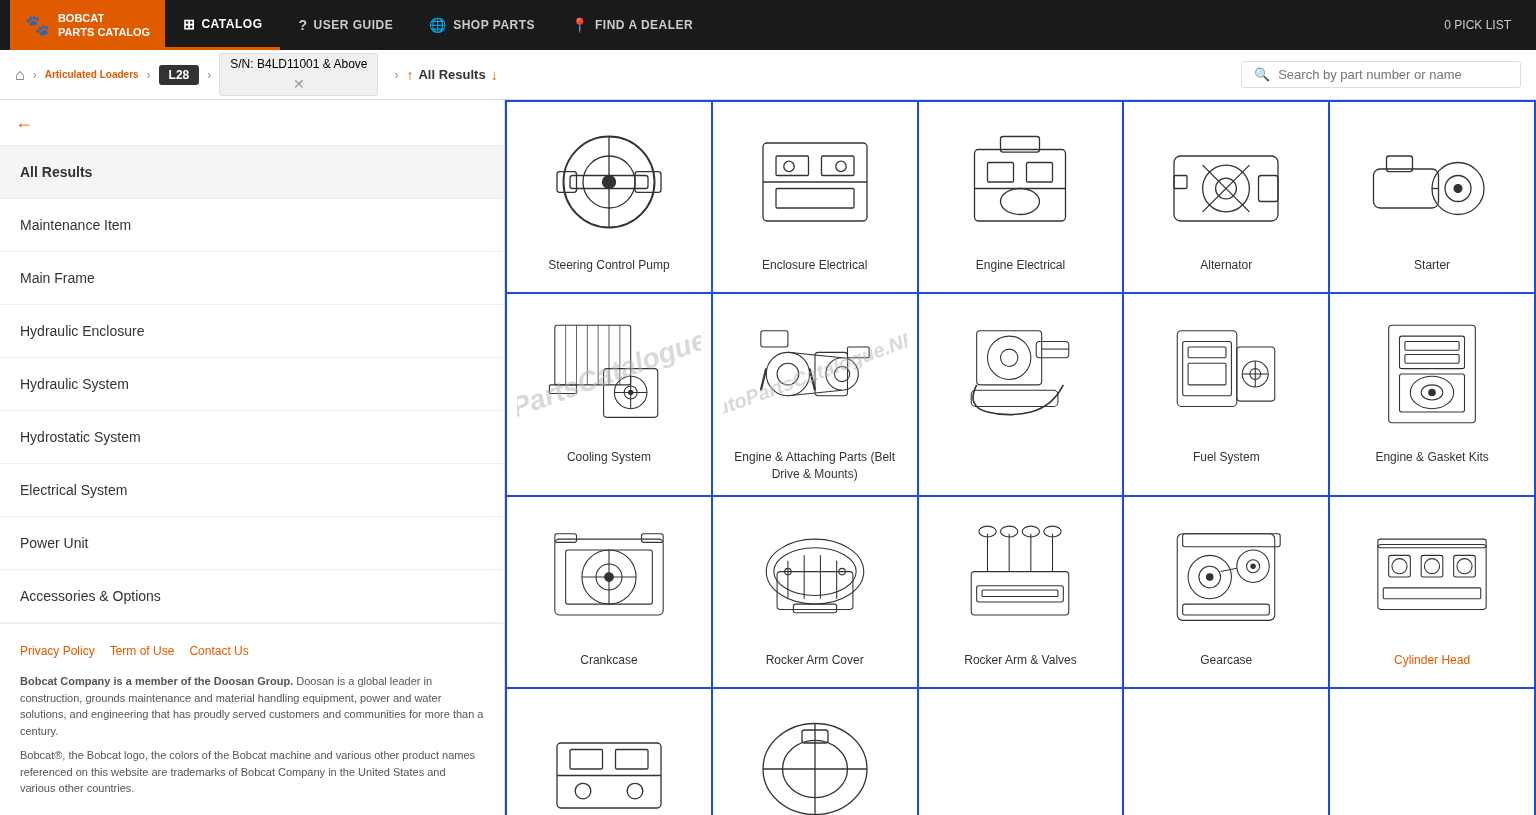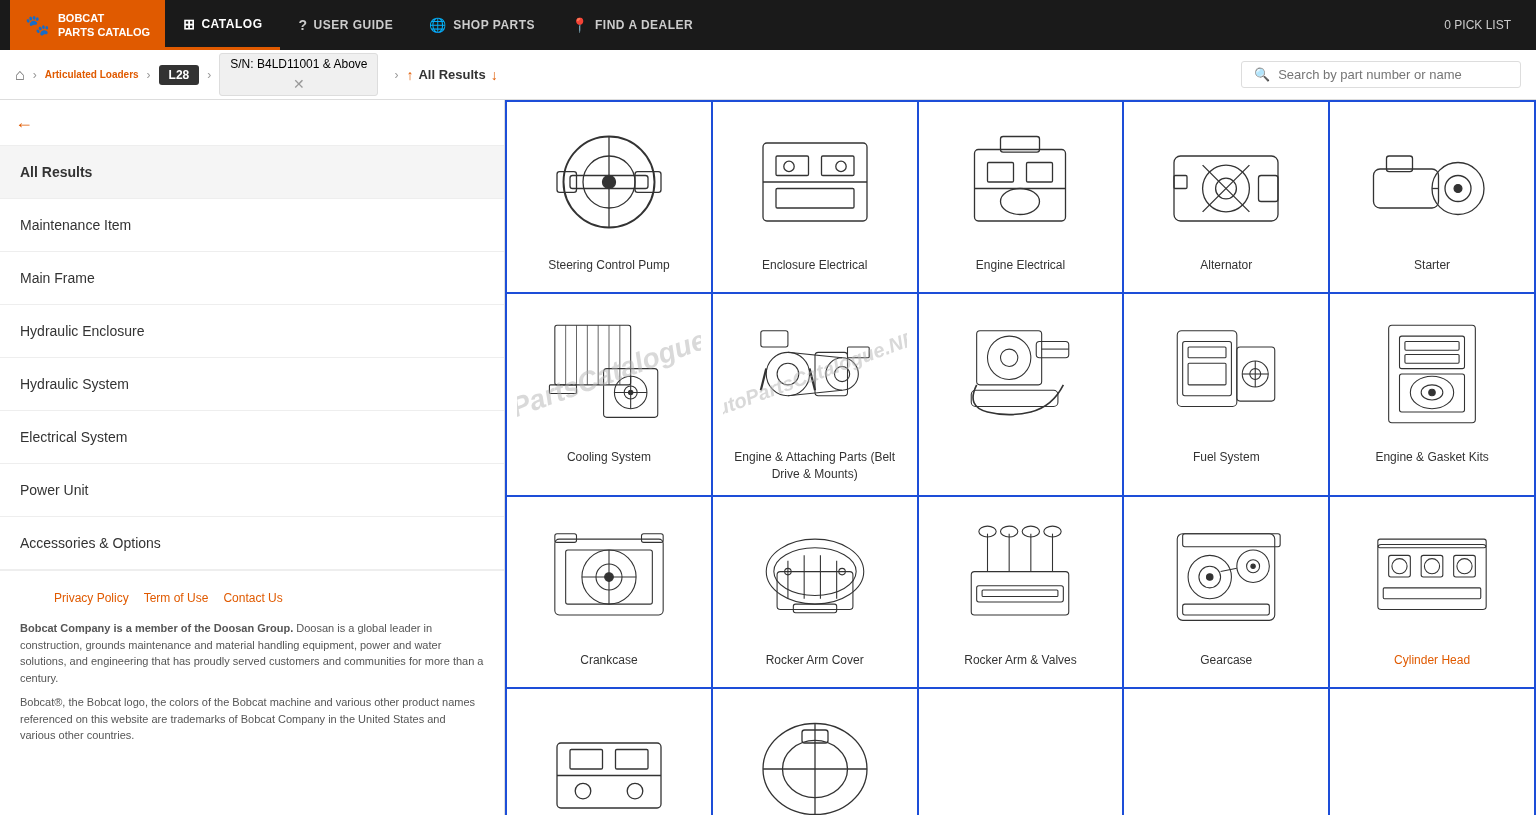--- a/index.html
+++ b/index.html
@@ -173,21 +173,20 @@
     }
     .sidebar-item.active { background: #f5f5f5; font-weight: bold; }
     .sidebar-footer {
       padding: 20px;
       border-top: 1px solid #eee;
     }
     .footer-links {
       display: flex;
       gap: 15px;
       margin-bottom: 15px;
-      margin-left: 34px;
     }
     .footer-link {
       color: #e05a00;
       font-size: 12px;
       cursor: pointer;
       text-decoration: none;
     }
     .doosan-logo {
       text-align: center;
       margin-bottom: 12px;
@@ -336,20 +335,23 @@
       <span>Maintenance Item</span>
     </div>
     <div class="sidebar-item">
       <span>Main Frame</span>
     </div>
     <div class="sidebar-item">
       <span>Hydraulic Enclosure</span>
     </div>
     <div class="sidebar-item">
       <span>Hydraulic System</span>
+    </div>
+    <div class="sidebar-item">
+      <span>Hydrostatic System</span>
     </div>
     <div class="sidebar-item">
       <span>Electrical System</span>
     </div>
     <div class="sidebar-item">
       <span>Power Unit</span>
     </div>
     <div class="sidebar-item">
       <span>Accessories &amp; Options</span>
     </div>

